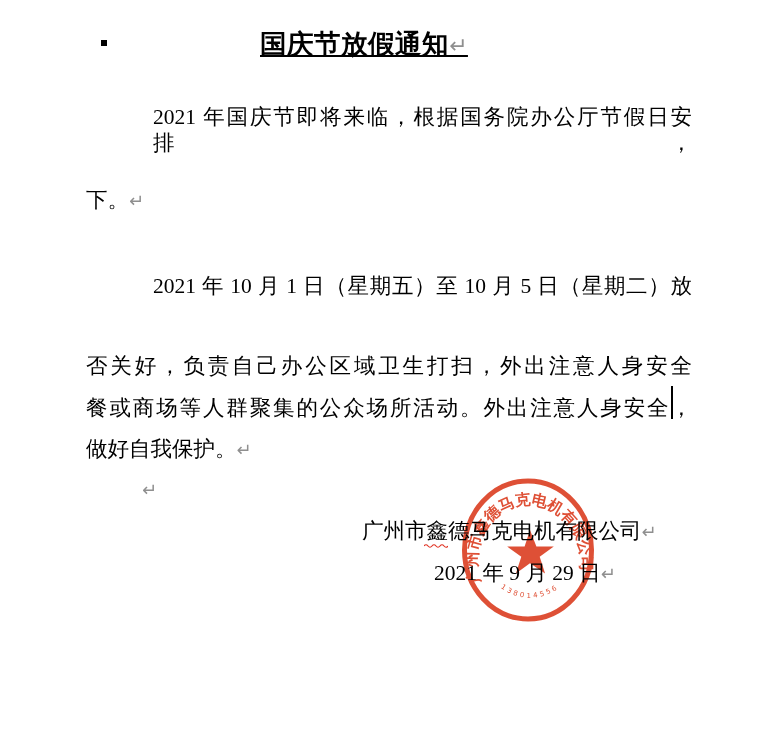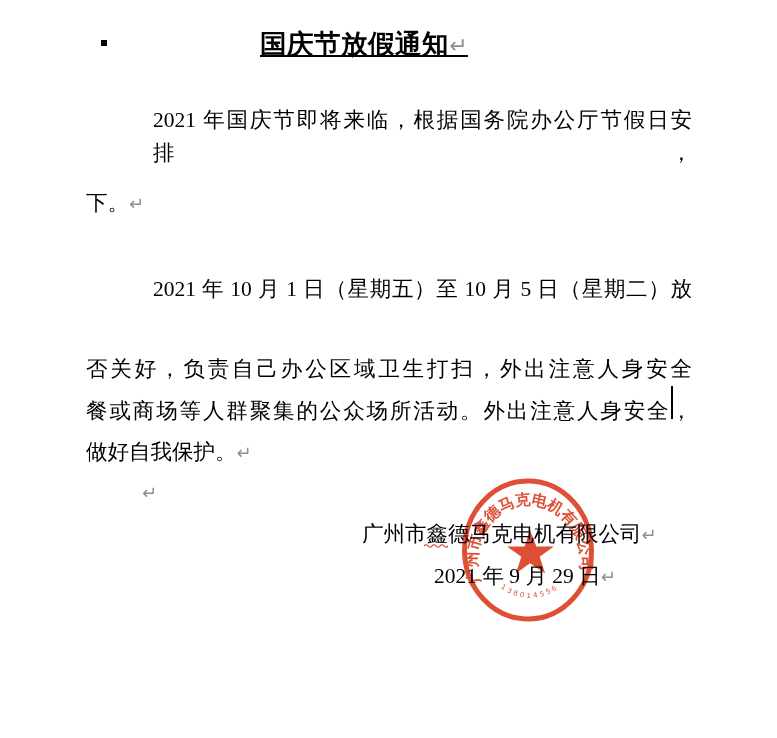--- a/index.html
+++ b/index.html
@@ -5,21 +5,21 @@
   html,body{margin:0;padding:0;background:#fff;}
   .page{
     position:relative;width:777px;height:738px;background:#ffffff;
     font-family:"Liberation Serif","DejaVu Serif",serif;color:#000;overflow:hidden;
   }
   .anchor{position:absolute;left:101px;top:40px;width:6px;height:6px;background:#000;}
   .title-line{
     position:absolute;left:260px;top:26px;font-size:26.5px;font-weight:bold;
     white-space:pre;letter-spacing:0.5px;text-decoration:underline;
   }
-  .line{position:absolute;font-size:21.5px;line-height:33px;white-space:pre;}
+  .line{position:absolute;font-size:21.5px;line-height:26px;white-space:pre;}
   .just{
     text-align:justify;text-align-last:justify;-moz-text-align-last:justify;
     text-justify:inter-character;white-space:normal;
   }
   .pmark{color:#8f8f8f;font-size:18px;font-family:"DejaVu Sans",sans-serif;font-weight:normal;}
   .title-line .pmark{font-size:22px;}
   .caret{position:absolute;left:671px;top:386px;width:2px;height:33px;background:#000;}
   .wavy-underline{position:absolute;left:424px;top:543px;}
   .seal{
     position:absolute;left:457px;top:476px;width:142px;height:150px;

